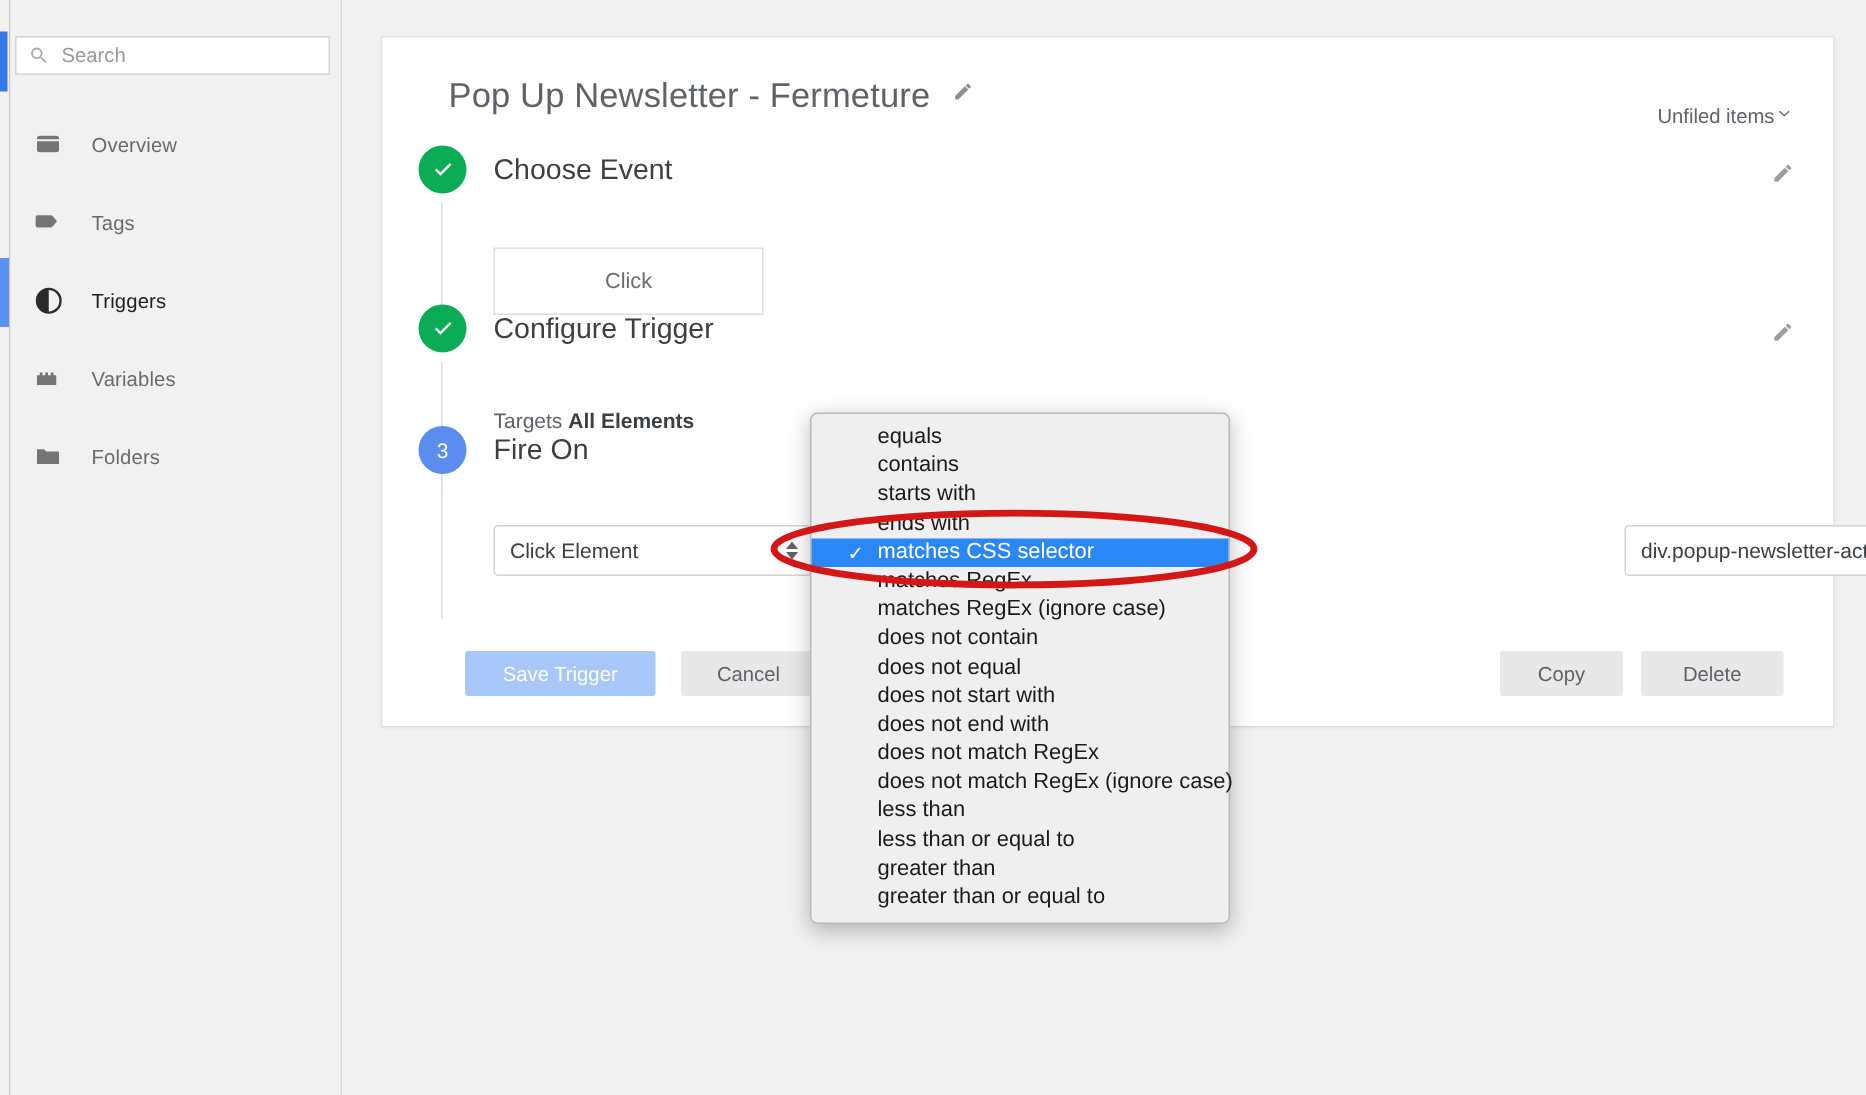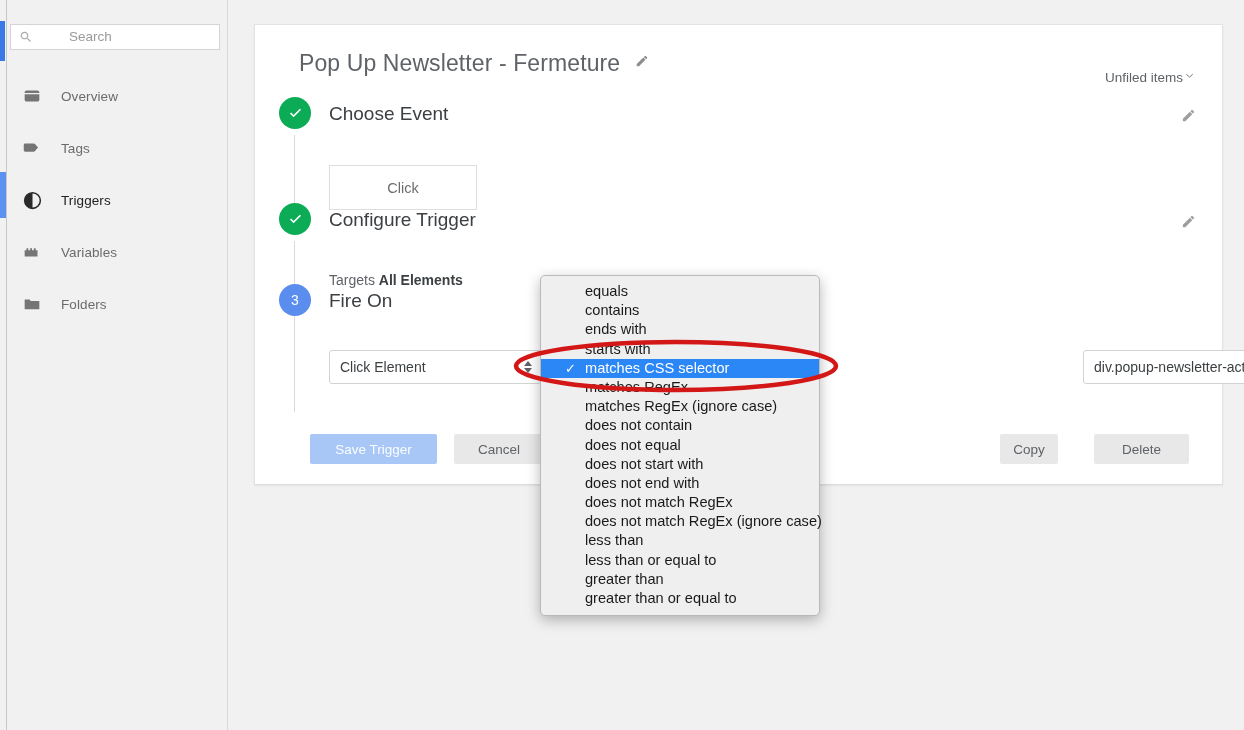--- a/index.html
+++ b/index.html
@@ -27,21 +27,21 @@
 
   .search-box {
     position: absolute; left: 3px; top: 24px; width: 210px; height: 26px;
     background: #fff; border: 1px solid #d4d4d4;
     display: flex; align-items: center; padding: 0 8px;
   }
   .search-icon { width: 14px; height: 14px; flex: 0 0 14px; margin-right: 8px; opacity: .55; }
   .search-input {
     border: 0; outline: 0; background: transparent;
     font-family: "Liberation Sans", sans-serif; font-size: 13.5px; color: #5f6368;
-    width: 100%; line-height: 24px; margin-left: 28px;
+    width: 100%; line-height: 24px;
   }
   .search-input::placeholder { color: #9a9a9a; }
 
   .nav { position: absolute; left: 0; top: 70px; width: 220px; }
   .nav-item {
     position: relative; display: flex; align-items: center;
     height: 52px; padding-left: 12px; cursor: pointer;
   }
   .nav-ico { width: 26px; height: 26px; flex: 0 0 26px; margin-right: 16px; display: flex; align-items: center; justify-content: center; }
   .nav-ico svg { display: block; }
@@ -72,21 +72,21 @@
     display: flex; align-items: center; justify-content: center;
   }
   .badge.done { background: #0cac56; }
   .badge.num  { background: #5b8def; color: #fff; font-size: 14px; }
   .connector { position: absolute; left: 39px; width: 1px; background: #dadada; }
 
   .step-title { position: absolute; font-size: 19px; color: #3c4043; font-weight: 400; }
   .step-edit  { position: absolute; right: 26px; cursor: pointer; }
 
   .click-chip {
-    position: absolute; left: 74px; top: 140px; width: 148px; height: 45px;
+    position: absolute; left: 74px; top: 140px; width: 180px; height: 45px;
     border: 1px solid #dedede; background: #fff;
     display: flex; align-items: center; justify-content: center;
     font-size: 14.5px; color: #6d6d6d; cursor: pointer;
   }
 
   .targets {
     position: absolute; left: 74px; top: 247px;
     font-size: 14px; color: #5f6368; text-align: right;
   }
   .targets b { color: #3c4043; font-weight: 700; }
@@ -120,21 +120,21 @@
   
 
   
   .btn {
     position: absolute; height: 30px; border: 0; border-radius: 2px;
     font-family: "Liberation Sans", sans-serif; font-size: 13.5px;
     display: flex; align-items: center; justify-content: center; cursor: pointer;
   }
   .btn-save   { left: 55px;  top: 409px; width: 127px; background: #a8c7f7; color: #fbfdff; }
   .btn-cancel { left: 199px; top: 409px; width: 90px;  background: #e8e8e8; color: #5f6368; }
-  .btn-copy   { left: 745px; top: 409px; width: 58px;  background: #e8e8e8; color: #5f6368; }
+  .btn-copy   { left: 745px; top: 409px; width: 82px;  background: #e8e8e8; color: #5f6368; }
   .btn-delete { left: 839px; top: 409px; width: 95px;  background: #e8e8e8; color: #5f6368; }
 
   
   .dropdown {
     position: absolute; left: 540px; top: 275px; width: 280px;
     background: #efefef; border: 1px solid #b9b9b9; border-radius: 5px;
     box-shadow: 0 4px 14px rgba(0,0,0,.28);
     padding: 6px 0 7px 0; z-index: 40;
   }
   .dd-item {
@@ -292,22 +292,22 @@
 
     <button class="btn btn-save">Save Trigger</button>
     <button class="btn btn-cancel">Cancel</button>
     <button class="btn btn-copy">Copy</button>
     <button class="btn btn-delete">Delete</button>
   </div>
 
   <div class="dropdown" id="dropdown">
       <div class="dd-item"><span>equals</span></div>
       <div class="dd-item"><span>contains</span></div>
+      <div class="dd-item"><span>starts with</span></div>
       <div class="dd-item"><span>ends with</span></div>
-      <div class="dd-item"><span>starts with</span></div>
       <div class="dd-item selected"><span class="dd-check">✓</span><span>matches CSS selector</span></div>
       <div class="dd-item"><span>matches RegEx</span></div>
       <div class="dd-item"><span>matches RegEx (ignore case)</span></div>
       <div class="dd-item"><span>does not contain</span></div>
       <div class="dd-item"><span>does not equal</span></div>
       <div class="dd-item"><span>does not start with</span></div>
       <div class="dd-item"><span>does not end with</span></div>
       <div class="dd-item"><span>does not match RegEx</span></div>
       <div class="dd-item"><span>does not match RegEx (ignore case)</span></div>
       <div class="dd-item"><span>less than</span></div>

